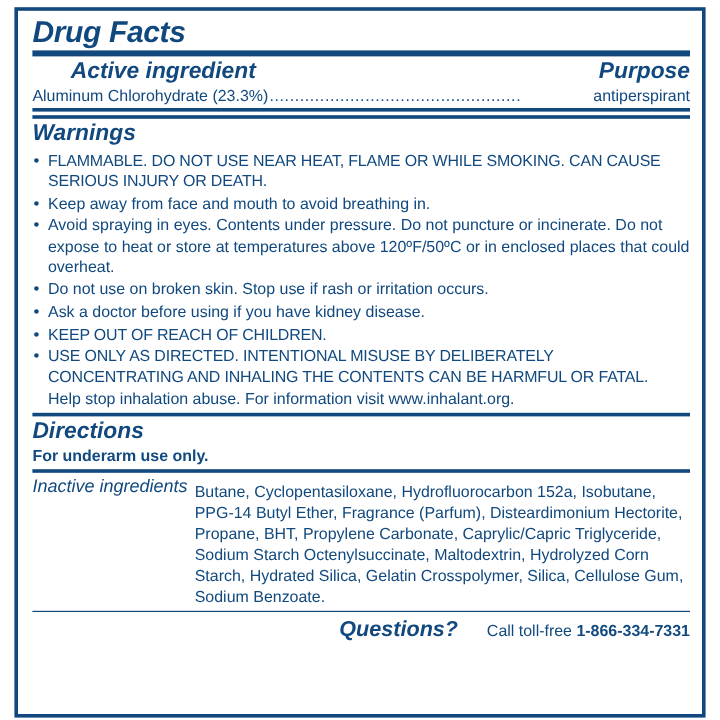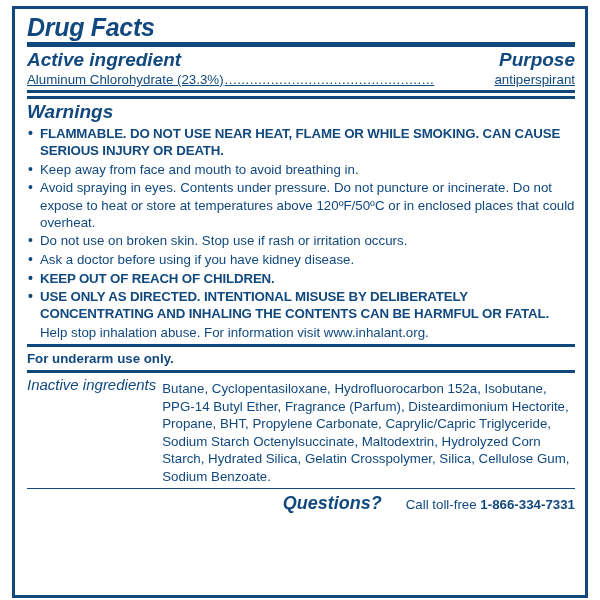--- a/index.html
+++ b/index.html
@@ -43,41 +43,41 @@
     margin: 2px 0 3px 0;
   }
   .rule-med {
     border-top: 3px solid #11497f;
     margin: 3px 0 3px 0;
   }
   .row {
     display: flex;
     justify-content: space-between;
     align-items: flex-start;
+    margin-left: 32px;
   }
   .head-it {
     font-size: 19px;
     font-weight: bold;
     font-style: italic;
     line-height: 1.1;
   }
   .body {
     font-size: 13.3px;
     line-height: 1.28;
   }
   .body.bold {
     font-weight: bold;
   }
   .dots-line {
     display: flex;
     align-items: baseline;
     font-size: 13.3px;
     margin-top: 1px;
     white-space: nowrap;
-    text-decoration: underline;
   }
   .dots-line .left { flex: 0 0 auto; }
   .dots-line .dots {
     flex: 1 1 auto;
     overflow: hidden;
     white-space: nowrap;
     letter-spacing: 0.5px;
     padding: 0 1px;
   }
   .dots-line .right { flex: 0 0 auto; }
@@ -94,21 +94,21 @@
     margin-bottom: 1.5px;
   }
   ul.bul li::before {
     content: "\2022";
     position: absolute;
     left: 1px;
     top: -1px;
     font-size: 14px;
   }
   ul.bul li.caps {
-    font-weight: bold;
+    font-weight: normal;
     letter-spacing: -0.15px;
   }
   .uses ul.bul li { margin-bottom: 0; }
   .warn-block { margin-top: 1px; }
   .inactive-wrap {
     display: flex;
     align-items: flex-start;
   }
   .inactive-head {
     font-size: 15px;
@@ -177,20 +177,21 @@
         <li>Ask a doctor before using if you have kidney disease.</li>
         <li class="caps">KEEP OUT OF REACH OF CHILDREN.</li>
         <li class="caps">USE ONLY AS DIRECTED. INTENTIONAL MISUSE BY DELIBERATELY CONCENTRATING AND INHALING THE CONTENTS CAN BE HARMFUL OR FATAL.</li>
       </ul>
       <div class="body sub-indent">Help stop inhalation abuse. For information visit www.inhalant.org.</div>
     </div>
 
     <div class="rule-med"></div>
 
     <div>
+      <div class="head-it">Directions</div>
       <div class="body bold">For underarm use only.</div>
     </div>
 
     <div class="rule-med"></div>
 
     <div class="inactive-wrap">
       <div class="inactive-head">Inactive ingredients</div>
       <div class="inactive-text">Butane, Cyclopentasiloxane, Hydrofluorocarbon 152a, Isobutane, PPG-14 Butyl Ether, Fragrance (Parfum), Disteardimonium Hectorite, Propane, BHT, Propylene Carbonate, Caprylic/Capric Triglyceride, Sodium Starch Octenylsuccinate, Maltodextrin, Hydrolyzed Corn Starch, Hydrated Silica, Gelatin Crosspolymer, Silica, Cellulose Gum, Sodium Benzoate.</div>
     </div>
 

